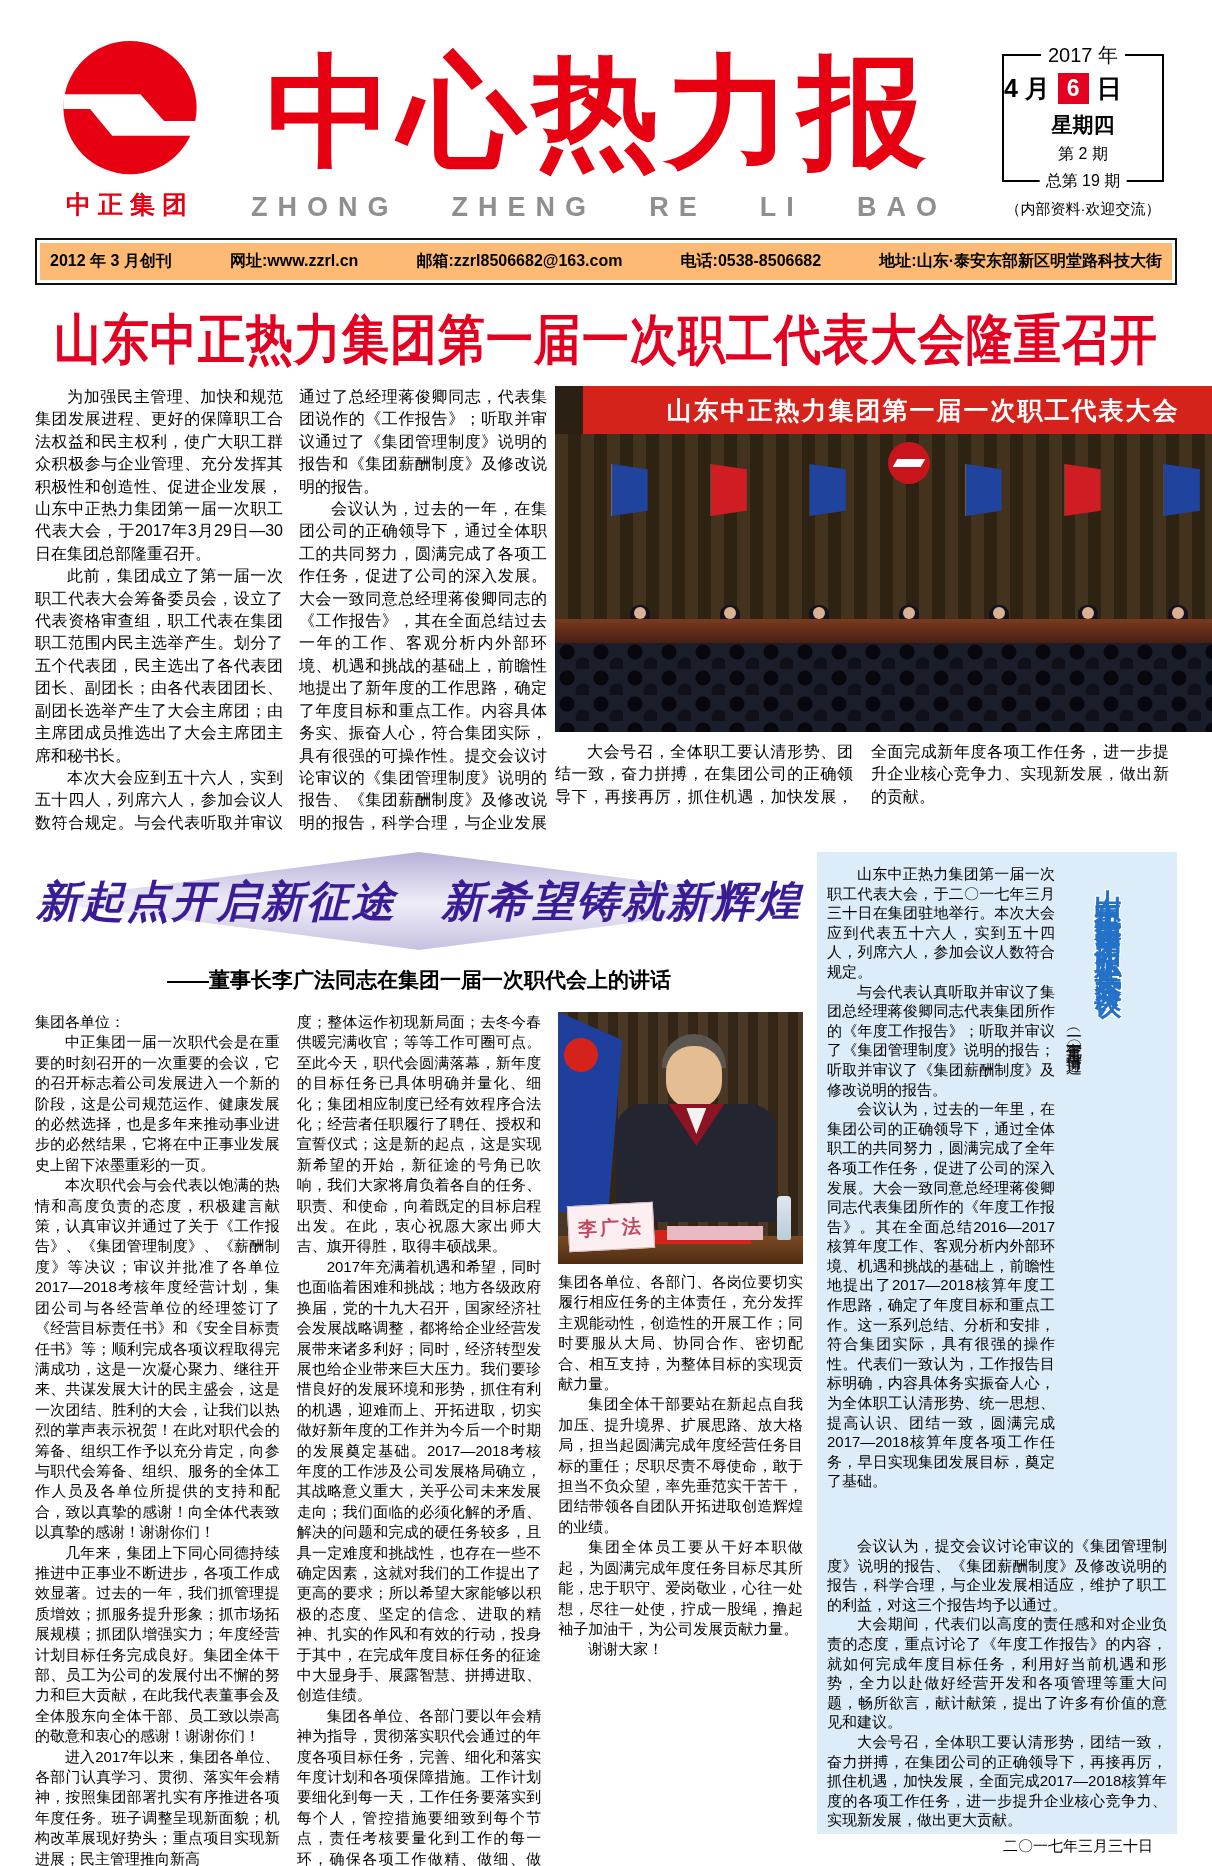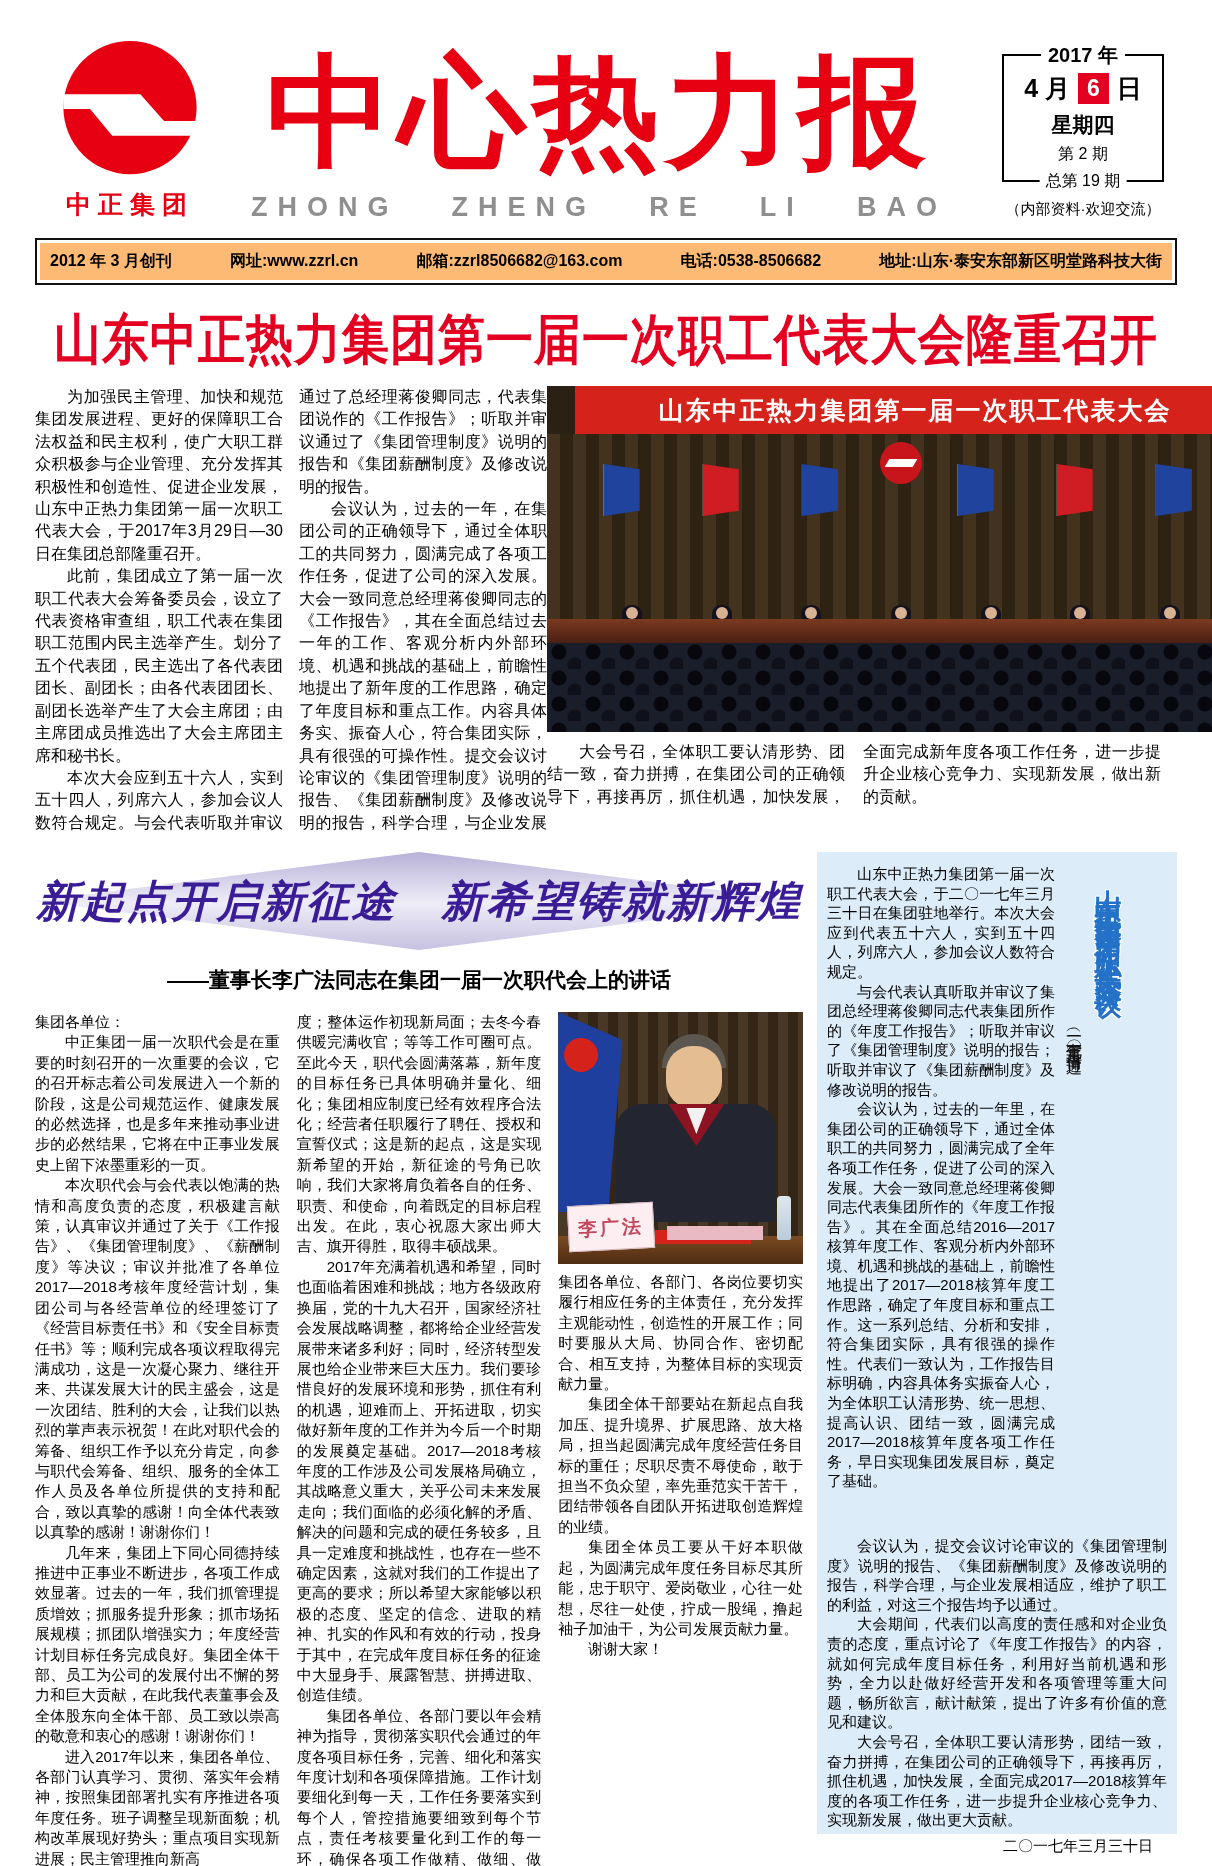--- a/index.html
+++ b/index.html
@@ -16,41 +16,41 @@
   .title-block { width:748px; padding-top:2px; }
   .paper-title { font-family:"DejaVu Serif", serif; font-weight:bold; color:#e60012;
                  font-size:122px; line-height:150px; text-align:center; letter-spacing:6px;
                  white-space:nowrap; transform:scaleX(1.04); }
   .pinyin { display:flex; justify-content:space-between; padding:6px 26px 0 26px;
             color:#8f8f8f; font-weight:bold; font-size:27px; letter-spacing:10px; }
   .date-block { margin-left:auto; width:188px; padding-top:12px; }
   .date-box { position:relative; width:162px; height:128px; border:2px solid #000; margin:8px auto 0;
               text-align:center; }
   .date-year { position:absolute; top:-14px; left:50%; transform:translateX(-50%);
-               background:#fff; padding:0 7px; font-weight:bold; font-size:20px; white-space:nowrap; }
+               background:#fff; padding:0 7px; font-weight:normal; font-size:20px; white-space:nowrap; }
   .date-total { position:absolute; bottom:-12px; left:50%; transform:translateX(-50%);
                 background:#fff; padding:0 6px; font-size:16px; white-space:nowrap; }
-  .date-row { margin-top:16px; font-weight:bold; font-size:25px; display:flex; justify-content:center; align-items:center; gap:8px; }
+  .date-row { margin-top:16px; font-weight:bold; font-size:25px; display:flex; justify-content:flex-start; align-items:center; gap:8px; }
   .day-badge { display:inline-block; background:#e30021; color:#fff; font-weight:bold;
                font-size:23px; padding:2px 9px; }
   .date-weekday { font-weight:bold; font-size:21px; margin-top:6px; }
   .date-issue { font-size:16px; margin-top:5px; }
   .mast-note { text-align:center; font-size:15px; margin-top:18px; white-space:nowrap; }
 
   
   .info-bar { border:2px solid #111; padding:3px; margin-top:6px; }
   .info-inner { background:#fdba74; display:flex; justify-content:space-between;
                 padding:8px 10px; font-size:16px; font-weight:bold; white-space:nowrap; }
 
   
   .headline { color:#e30021; font-weight:900; font-size:47px; text-align:center;
               letter-spacing:1px; margin:24px 0 14px; transform:scaleY(1.15); white-space:nowrap; }
 
   
-  .lead { display:flex; gap:0; height:452px; margin-top:10px; }
+  .lead { display:flex; gap:8px; height:452px; margin-top:10px; }
   .lead-text { width:512px; height:452px; overflow:hidden;
                column-count:2; column-gap:16px;
                font-size:16px; line-height:22.4px; text-align:justify; }
   .lead-text p, .caption p { text-indent:2em; }
   .lead-right { width:614px; }
   .caption { margin-top:9px; column-count:2; column-gap:18px; height:92px; overflow:hidden;
              font-size:16px; line-height:22.4px; text-align:justify; }
 
   
   .photo { width:708px; height:346px; position:relative; overflow:hidden; background:#2a2013;padding-left:28px; }

